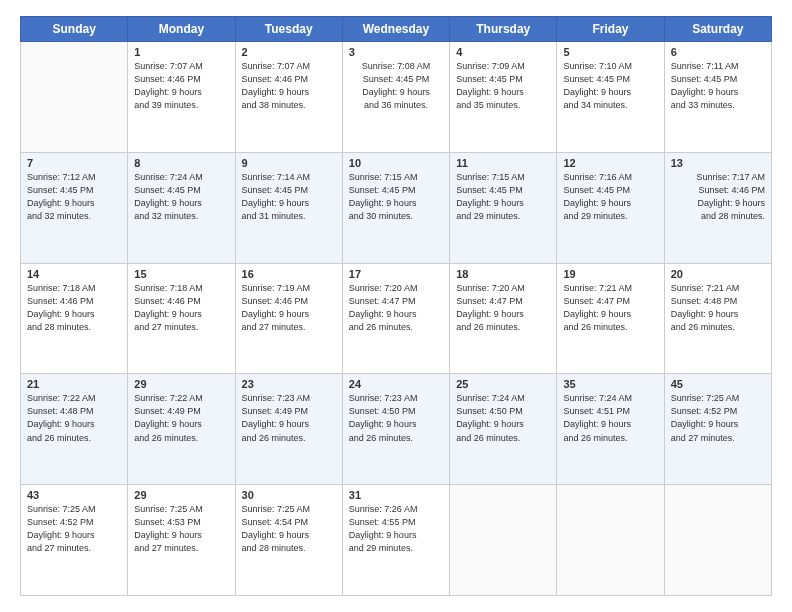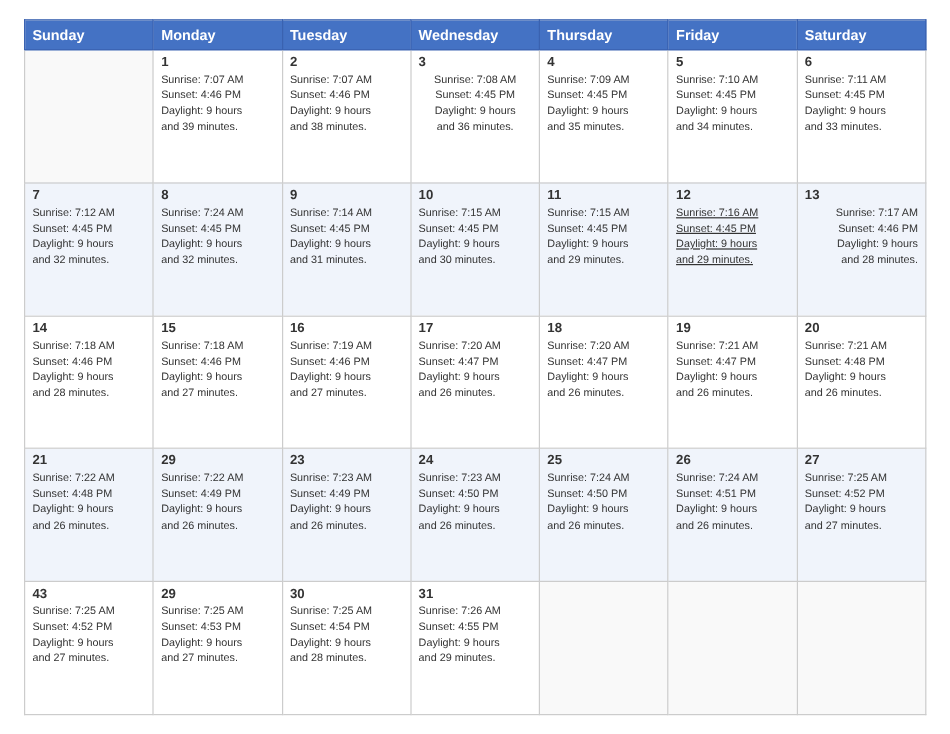--- a/index.html
+++ b/index.html
@@ -42,21 +42,21 @@
     }
     .calendar {
       width: 100%;
       border-collapse: collapse;
       border: 1px solid #ccc;
       flex: 1;
     }
     .calendar th {
       background-color: #4472c4;
       color: white;
-      text-align: left;
+      text-align: center;
       padding: 5px 6px;
       font-size: 12px;
       font-weight: bold;
       border: 1px solid #3a62b0;
     }
     .calendar td {
       vertical-align: top;
       padding: 4px 6px;
       border: 1px solid #ccc;
       width: calc(100% / 7);
@@ -178,21 +178,21 @@
           </td>
           <td>
             <span class="day-num">11</span>
             <div class="day-info" style="white-space: pre-line;">Sunrise: 7:15 AM
 Sunset: 4:45 PM
 Daylight: 9 hours
 and 29 minutes.</div>
           </td>
           <td>
             <span class="day-num">12</span>
-            <div class="day-info" style="white-space: pre-line; text-decoration: underline;">Sunrise: 7:16 AM
+            <div class="day-info" style="white-space: pre-line;">Sunrise: 7:16 AM
 Sunset: 4:45 PM
 Daylight: 9 hours
 and 29 minutes.</div>
           </td>
           <td>
             <span class="day-num">13</span>
             <div class="day-info" style="white-space: pre-line; text-align: right;">Sunrise: 7:17 AM
 Sunset: 4:46 PM
 Daylight: 9 hours
 and 28 minutes.</div>
@@ -279,28 +279,28 @@
 and 26 minutes.</div>
           </td>
           <td>
             <span class="day-num">25</span>
             <div class="day-info" style="white-space: pre-line;">Sunrise: 7:24 AM
 Sunset: 4:50 PM
 Daylight: 9 hours
 and 26 minutes.</div>
           </td>
           <td>
-            <span class="day-num">26</span>
+            <span class="day-num">35</span>
             <div class="day-info" style="white-space: pre-line;">Sunrise: 7:24 AM
 Sunset: 4:51 PM
 Daylight: 9 hours
 and 26 minutes.</div>
           </td>
           <td>
-            <span class="day-num">27</span>
+            <span class="day-num">45</span>
             <div class="day-info" style="white-space: pre-line;">Sunrise: 7:25 AM
 Sunset: 4:52 PM
 Daylight: 9 hours
 and 27 minutes.</div>
           </td>
         </tr>
         <tr>
           <td>
             <span class="day-num">43</span>
             <div class="day-info" style="white-space: pre-line;">Sunrise: 7:25 AM

